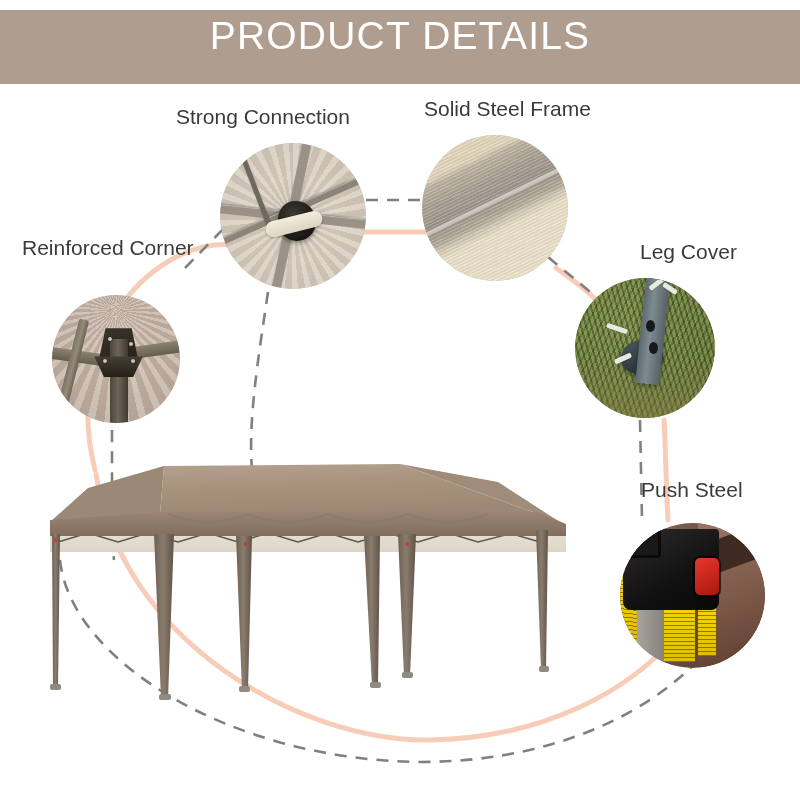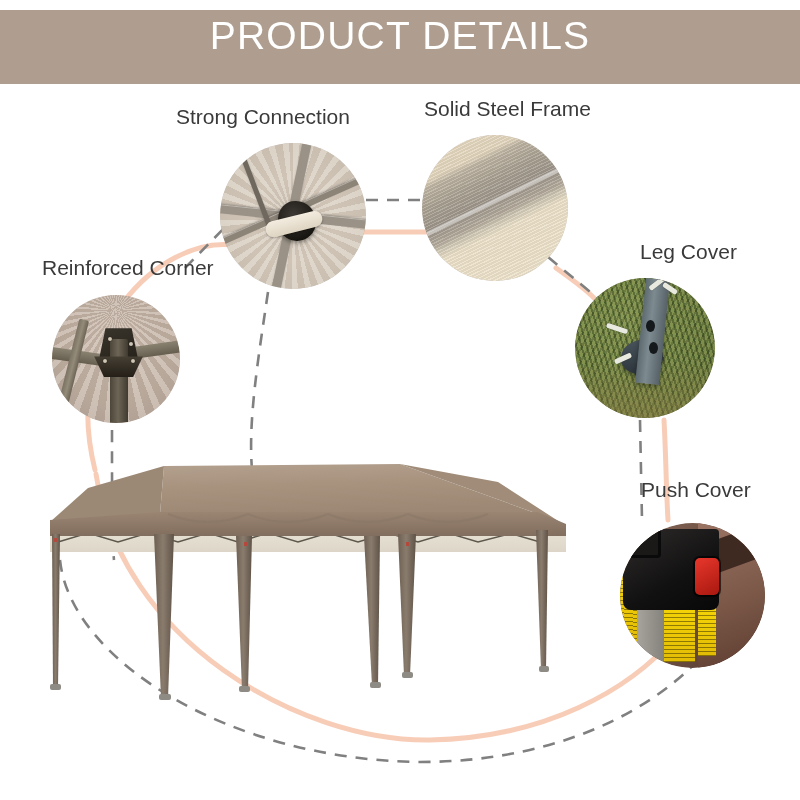--- a/index.html
+++ b/index.html
@@ -183,23 +183,23 @@
       <path d="M 548 257 L 600 300"></path>
       <path d="M 640 420 L 642 520"></path>
       <path d="M 112 430 C 112 500 112 540 114 560"></path>
       <path d="M 268 292 C 258 360 248 420 252 470"></path>
       <path d="M 60 560 C 70 660 230 760 420 762 C 570 762 680 700 730 620"></path>
     </g>
   </svg>
 
   <div class="label" style="left:176px;top:105px;">Strong Connection</div>
   <div class="label" style="left:424px;top:97px;">Solid Steel Frame</div>
-  <div class="label" style="left:22px;top:256px;margin-left:20px;">Reinforced Corner</div>
+  <div class="label" style="left:22px;top:236px;">Reinforced Corner</div>
   <div class="label" style="left:600px;top:240px;margin-left:40px;">Leg Cover</div>
-  <div class="label" style="left:641px;top:478px;">Push Cover</div>
+  <div class="label" style="left:641px;top:478px;">Push Steel</div>
 
   <div class="circle" id="c-connection">
     <div class="inner">
       <div class="cn-fab"></div>
       <div class="cn-bar cn-b1"></div>
       <div class="cn-bar cn-b3"></div>
       <div class="cn-bar cn-b2"></div>
       <div class="cn-bar cn-b4"></div>
       <div class="cn-hub"></div>
       <div class="cn-strap"></div>

